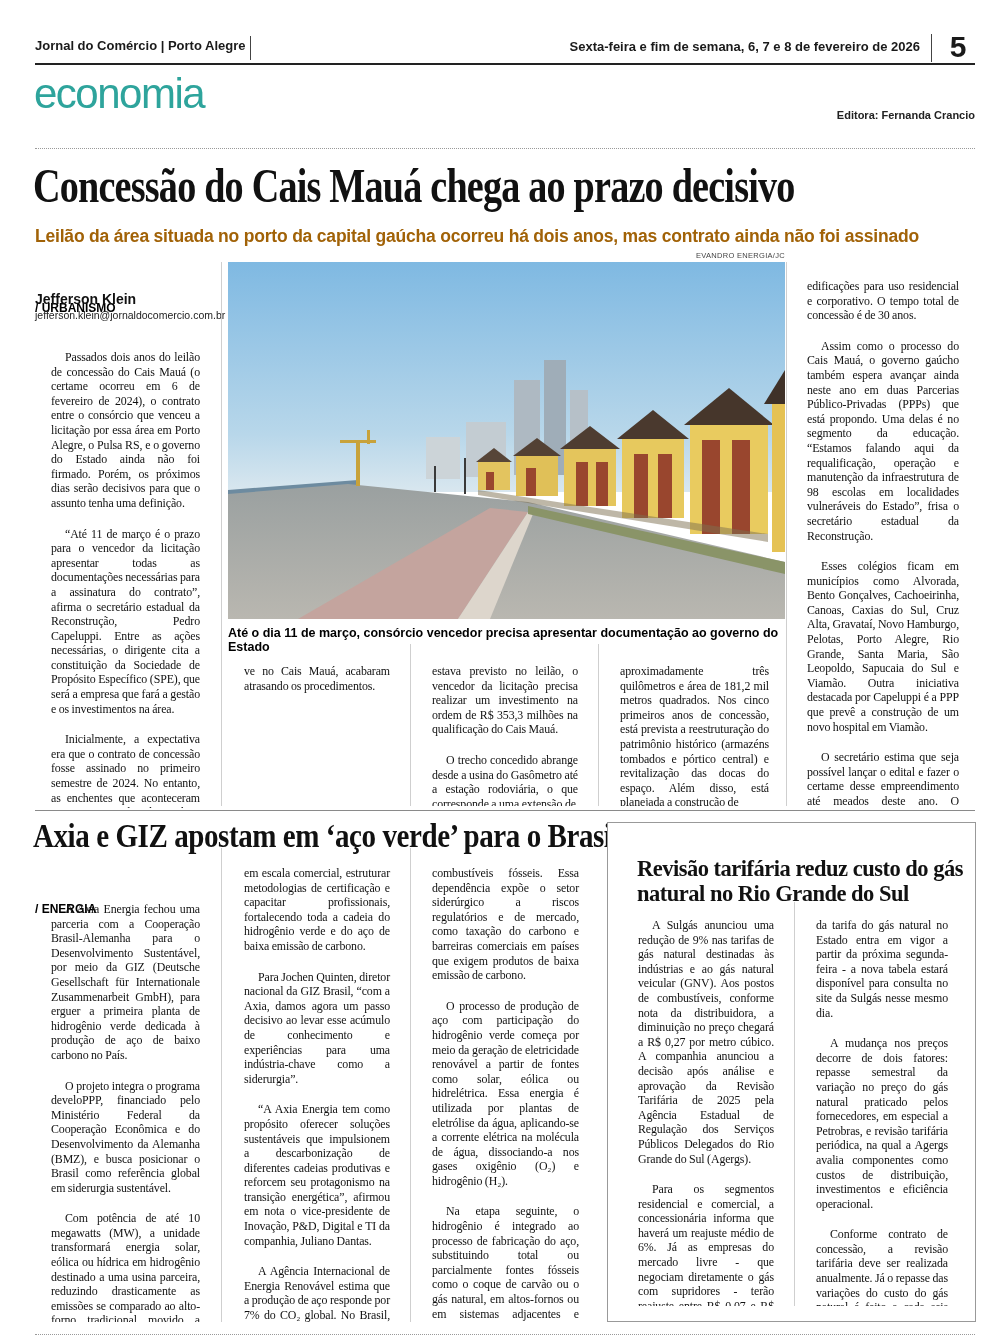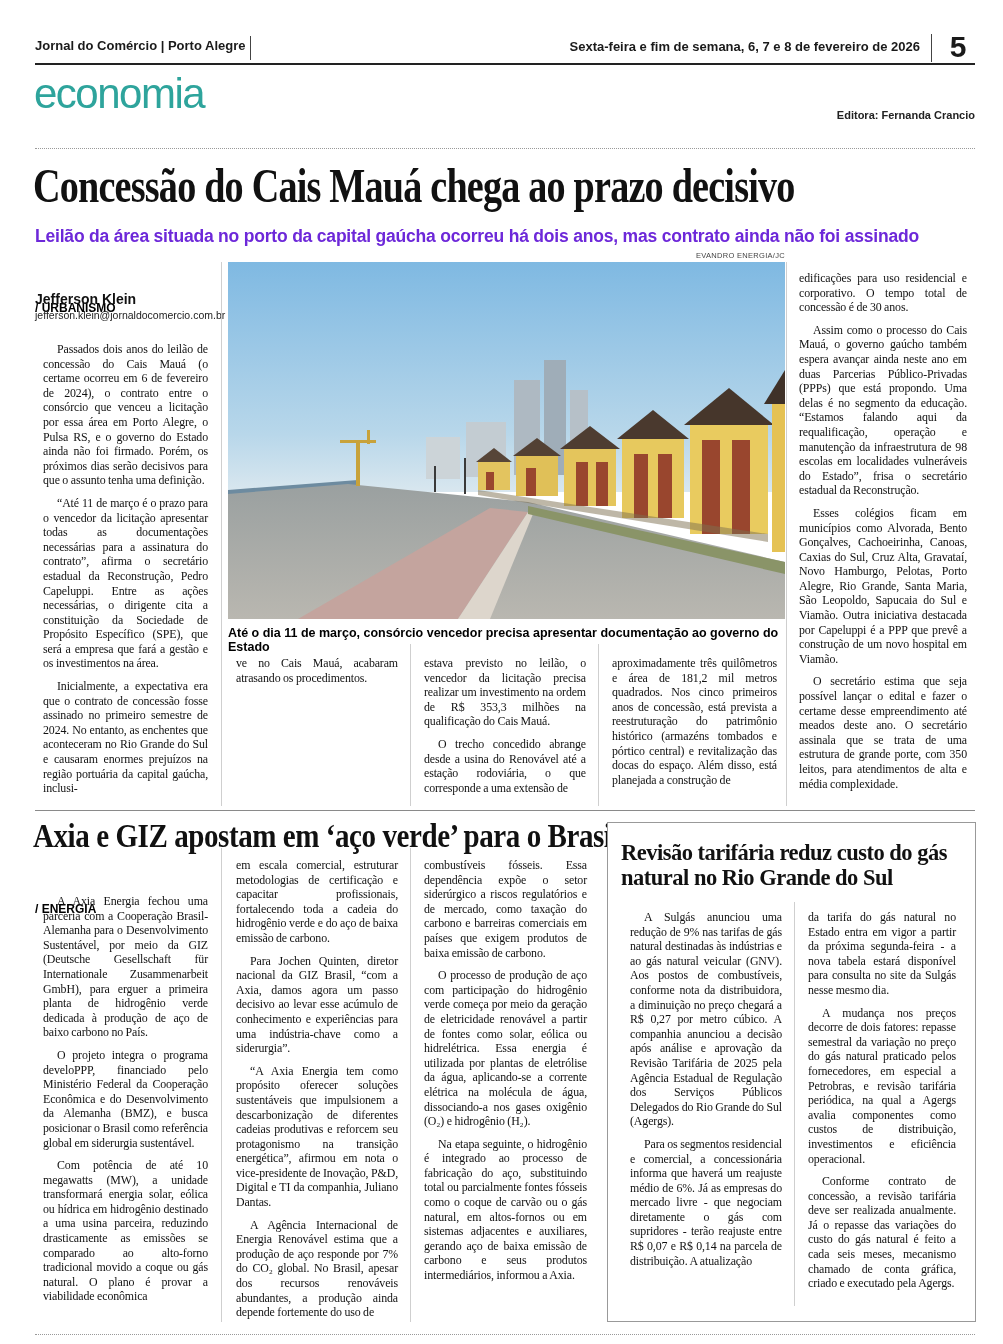--- a/index.html
+++ b/index.html
@@ -22,26 +22,26 @@
                  font-size:42px;letter-spacing:-1.5px;}
   .editor{top:108px;left:575px;width:400px;text-align:right;font-family:"Liberation Sans",sans-serif;
           font-size:11px;color:#222;line-height:15px;}
   .editor .bold{font-weight:bold;}
   .dotrule{border-top:1px dotted #999;height:0;}
 
   
   .headline{top:158px;left:33px;font-weight:bold;font-size:48px;letter-spacing:-1px;
             white-space:nowrap;transform:scaleX(0.795);transform-origin:left top;}
   .subhead{top:226px;left:35px;width:940px;font-family:"Liberation Sans",sans-serif;
-           font-weight:bold;font-size:17.5px;letter-spacing:-0.2px;color:#6d28d9;}
+           font-weight:bold;font-size:17.5px;letter-spacing:-0.2px;color:#a16207;}
   .kicker{font-family:"Liberation Sans",sans-serif;font-weight:bold;font-size:12px;color:#000;margin-top:40px;}
   .byline-name{font-family:"Liberation Sans",sans-serif;font-weight:bold;font-size:14px;}
   .byline-mail{font-family:"Liberation Sans",sans-serif;font-size:10.5px;color:#222;}
 
-  .body-text p{margin:8px;text-align:justify;text-indent:14px;font-size:11.9px;
+  .body-text p{margin:16px;text-align:justify;text-indent:14px;font-size:11.9px;
                line-height:14.6px;letter-spacing:-0.12px;word-spacing:-0.3px;}
   .body-text p.cont{text-indent:0;}
   .col{overflow:hidden;}
 
   .photo-credit{top:251px;left:585px;width:200px;text-align:right;
                 font-family:"Liberation Sans",sans-serif;font-size:7.5px;color:#444;
                 letter-spacing:0.3px;}
   .photo-box{top:262px;left:228px;width:557px;height:357px;overflow:hidden;}
   .caption{top:626px;left:228px;width:557px;font-family:"Liberation Sans",sans-serif;
            font-weight:bold;font-size:12.5px;color:#000;}
@@ -156,21 +156,21 @@
       <rect x="206" y="204" width="2" height="26" fill="#3a3a3a"></rect>
     </svg>
   </div>
   <div class="abs caption">Até o dia 11 de março, consórcio vencedor precisa apresentar documentação ao governo do Estado</div>
 
   <div class="abs col body-text" style="top:648px;left:228px;width:178px;height:158px;">
     <p class="cont">ve no Cais Mauá, acabaram atrasando os procedimentos.</p>
   </div>
   <div class="abs col body-text" style="top:648px;left:416px;width:178px;height:158px;">
     <p class="cont">estava previsto no leilão, o vencedor da licitação precisa realizar um investimento na ordem de R$ 353,3 milhões na qualificação do Cais Mauá.</p>
-    <p>O trecho concedido abrange desde a usina do Renovável até a estação rodoviária, o que corresponde a uma extensão de</p>
+    <p>O trecho concedido abrange desde a usina do Gasômetro até a estação rodoviária, o que corresponde a uma extensão de</p>
   </div>
   <div class="abs col body-text" style="top:648px;left:604px;width:181px;height:158px;">
     <p class="cont">aproximadamente três quilômetros e área de 181,2 mil metros quadrados. Nos cinco primeiros anos de concessão, está prevista a reestruturação do patrimônio histórico (armazéns tombados e pórtico central) e revitalização das docas do espaço. Além disso, está planejada a construção de</p>
   </div>
 
   <div class="abs col body-text" style="top:263px;left:791px;width:184px;height:543px;">
     <p class="cont">edificações para uso residencial e corporativo. O tempo total de concessão é de 30 anos.</p>
     <p>Assim como o processo do Cais Mauá, o governo gaúcho também espera avançar ainda neste ano em duas Parcerias Público-Privadas (PPPs) que está propondo. Uma delas é no segmento da educação. “Estamos falando aqui da requalificação, operação e manutenção da infraestrutura de 98 escolas em localidades vulneráveis do Estado”, frisa o secretário estadual da Reconstrução.</p>
     <p>Esses colégios ficam em municípios como Alvorada, Bento Gonçalves, Cachoeirinha, Canoas, Caxias do Sul, Cruz Alta, Gravataí, Novo Hamburgo, Pelotas, Porto Alegre, Rio Grande, Santa Maria, São Leopoldo, Sapucaia do Sul e Viamão. Outra iniciativa destacada por Capeluppi é a PPP que prevê a construção de um novo hospital em Viamão.</p>
     <p>O secretário estima que seja possível lançar o edital e fazer o certame desse empreendimento até meados deste ano. O secretário assinala que se trata de uma estrutura de grande porte, com 350 leitos, para atendimentos de alta e média complexidade.</p>
@@ -200,21 +200,21 @@
   <div class="abs col body-text" style="top:850px;left:416px;width:179px;height:472px;">
     <p class="cont">combustíveis fósseis. Essa dependência expõe o setor siderúrgico a riscos regulatórios e de mercado, como taxação do carbono e barreiras comerciais em países que exigem produtos de baixa emissão de carbono.</p>
     <p>O processo de produção de aço com participação do hidrogênio verde começa por meio da geração de eletricidade renovável a partir de fontes como solar, eólica ou hidrelétrica. Essa energia é utilizada por plantas de eletrólise da água, aplicando-se a corrente elétrica na molécula de água, dissociando-a nos gases oxigênio (O₂) e hidrogênio (H₂).</p>
     <p>Na etapa seguinte, o hidrogênio é integrado ao processo de fabricação do aço, substituindo total ou parcialmente fontes fósseis como o coque de carvão ou o gás natural, em altos-fornos ou em sistemas adjacentes e auxiliares, gerando aço de baixa emissão de carbono e seus produtos intermediários, informou a Axia.</p>
   </div>
 
   <div class="abs crule" style="top:848px;left:221px;height:474px;"></div>
   <div class="abs crule" style="top:848px;left:410px;height:474px;"></div>
 
   <div class="abs gasbox"></div>
-  <h2 class="abs headline3" style="margin:0;">Revisão tarifária reduz custo do gás natural no Rio Grande do Sul</h2>
+  <h2 class="abs headline3" style="margin:16px;">Revisão tarifária reduz custo do gás natural no Rio Grande do Sul</h2>
   <div class="abs col body-text" style="top:902px;left:622px;width:168px;height:404px;">
     <p>A Sulgás anunciou uma redução de 9% nas tarifas de gás natural destinadas às indústrias e ao gás natural veicular (GNV). Aos postos de combustíveis, conforme nota da distribuidora, a diminuição no preço chegará a R$ 0,27 por metro cúbico. A companhia anunciou a decisão após análise e aprovação da Revisão Tarifária de 2025 pela Agência Estadual de Regulação dos Serviços Públicos Delegados do Rio Grande do Sul (Agergs).</p>
     <p>Para os segmentos residencial e comercial, a concessionária informa que haverá um reajuste médio de 6%. Já as empresas do mercado livre - que negociam diretamente o gás com supridores - terão reajuste entre R$ 0,07 e R$ 0,14 na parcela de distribuição. A atualização</p>
   </div>
   <div class="abs col body-text" style="top:902px;left:800px;width:164px;height:404px;">
     <p class="cont">da tarifa do gás natural no Estado entra em vigor a partir da próxima segunda-feira - a nova tabela estará disponível para consulta no site da Sulgás nesse mesmo dia.</p>
     <p>A mudança nos preços decorre de dois fatores: repasse semestral da variação no preço do gás natural praticado pelos fornecedores, em especial a Petrobras, e revisão tarifária periódica, na qual a Agergs avalia componentes como custos de distribuição, investimentos e eficiência operacional.</p>
     <p>Conforme contrato de concessão, a revisão tarifária deve ser realizada anualmente. Já o repasse das variações do custo do gás natural é feito a cada seis meses, mecanismo chamado de conta gráfica, criado e executado pela Agergs.</p>
   </div>
   <div class="abs crule" style="top:902px;left:794px;height:404px;"></div>

